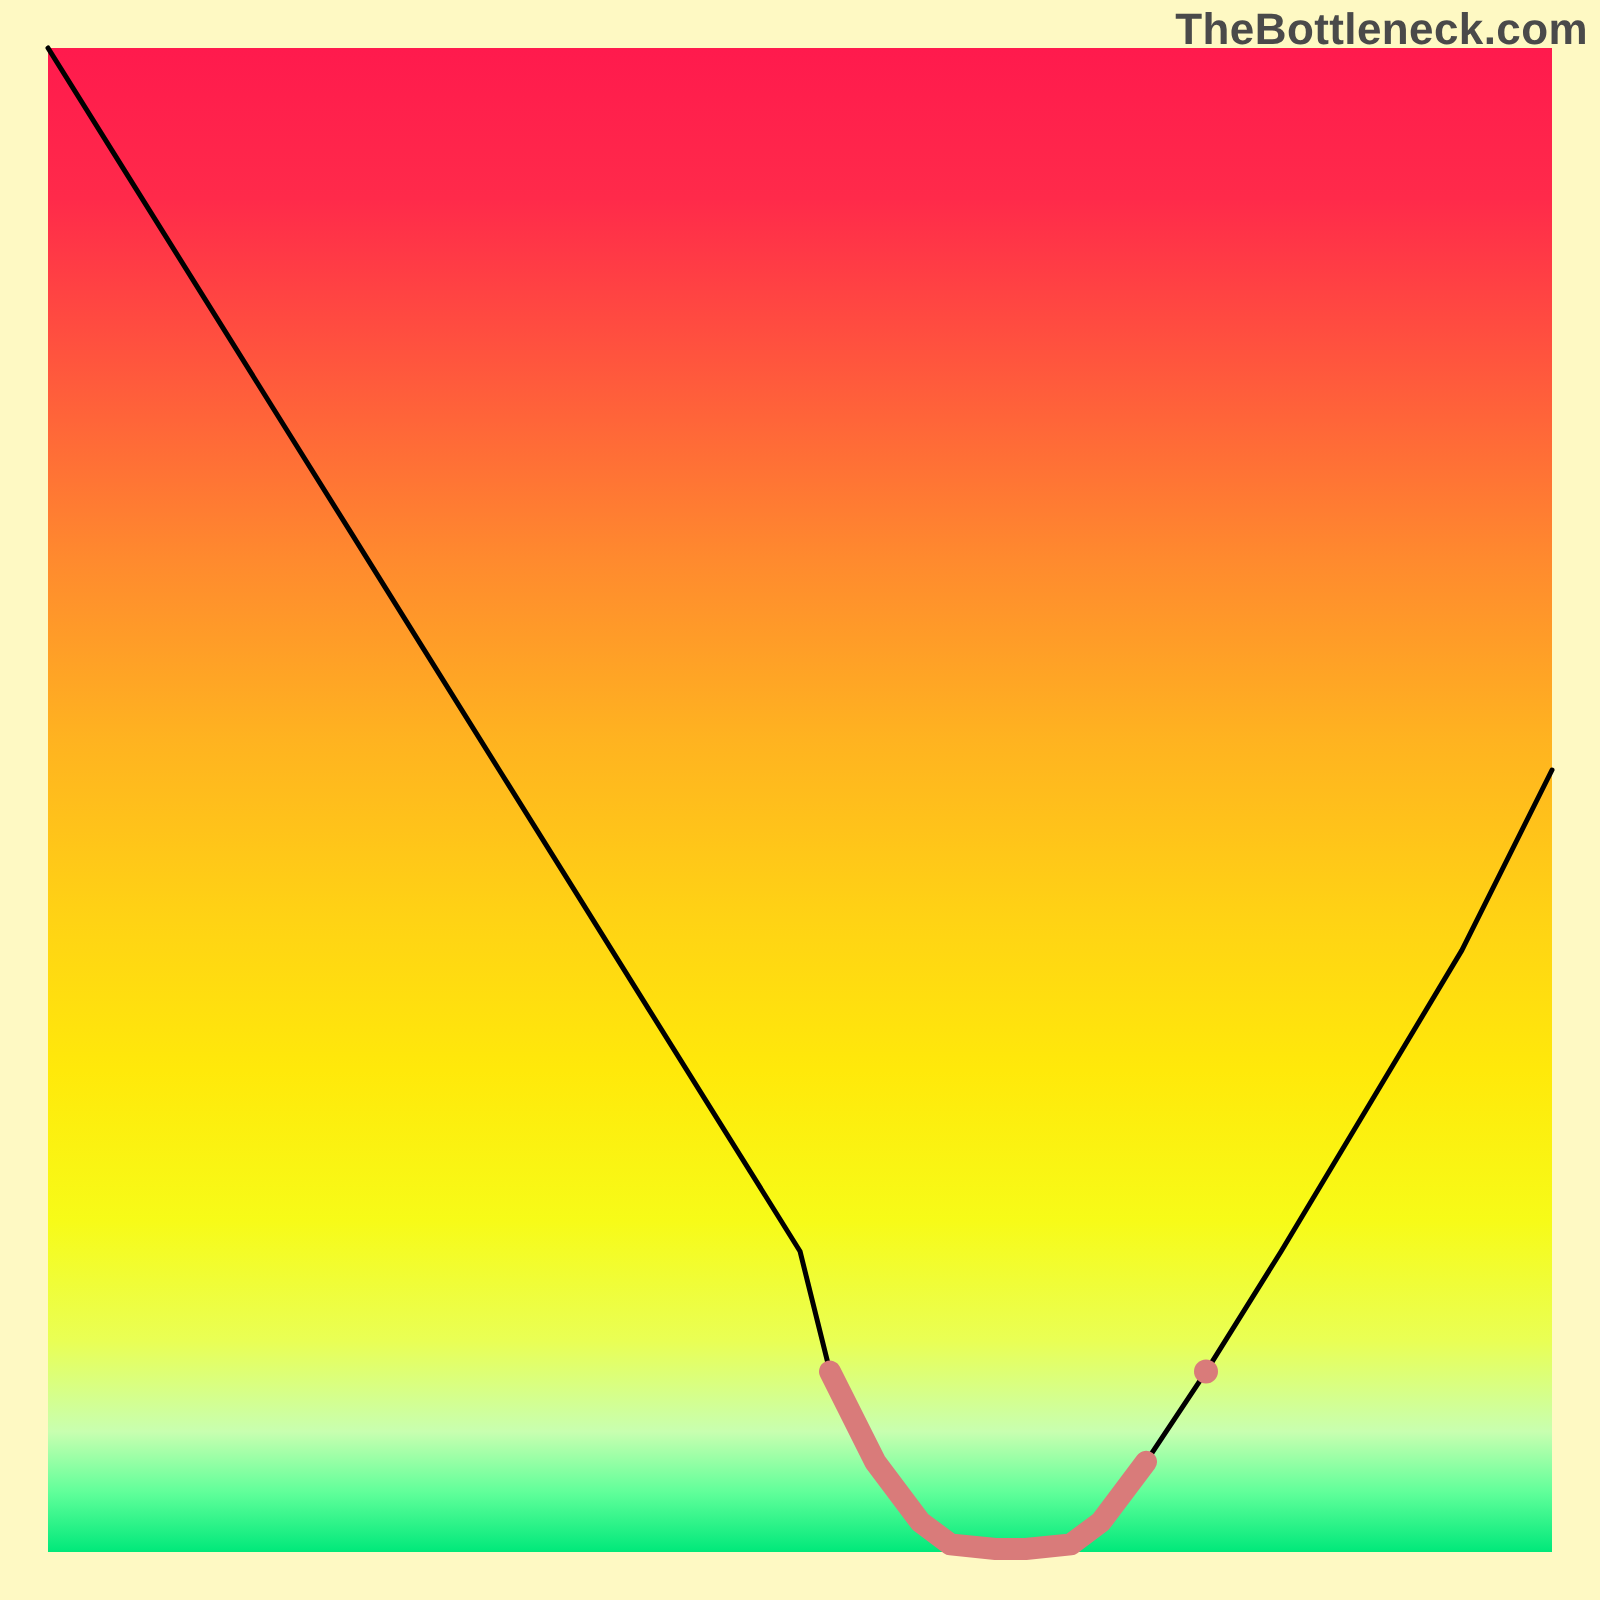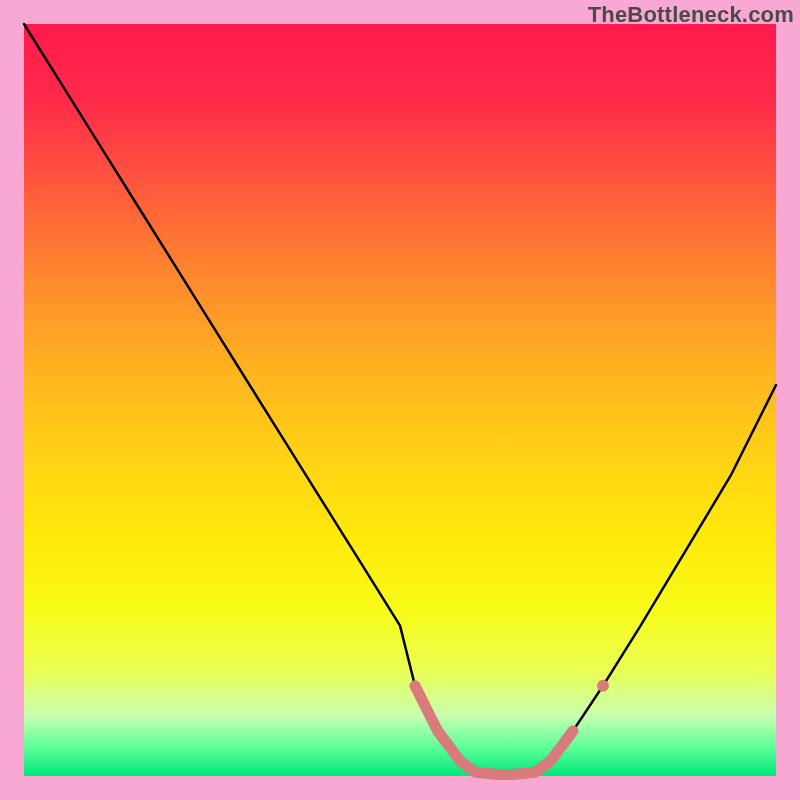--- a/index.html
+++ b/index.html
@@ -10,21 +10,21 @@
     background: #000;
     overflow: hidden;
     font-family: Arial, Helvetica, sans-serif;
   }
   .frame {
     position: absolute;
     left: 0;
     top: 0;
     width: 800px;
     height: 800px;
-    background: #f9a8d4;
+    background: #fef9c3;
   }
   .plot {
     position: absolute;
     left: 24px;
     top: 24px;
     width: 752px;
     height: 752px;
     background: linear-gradient(
       to bottom,
       #ff1a4d 0%,

